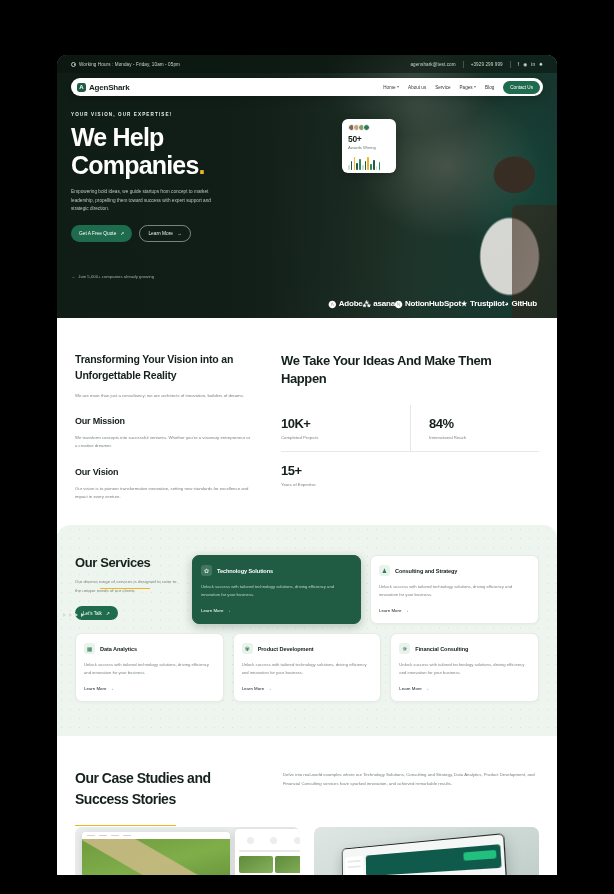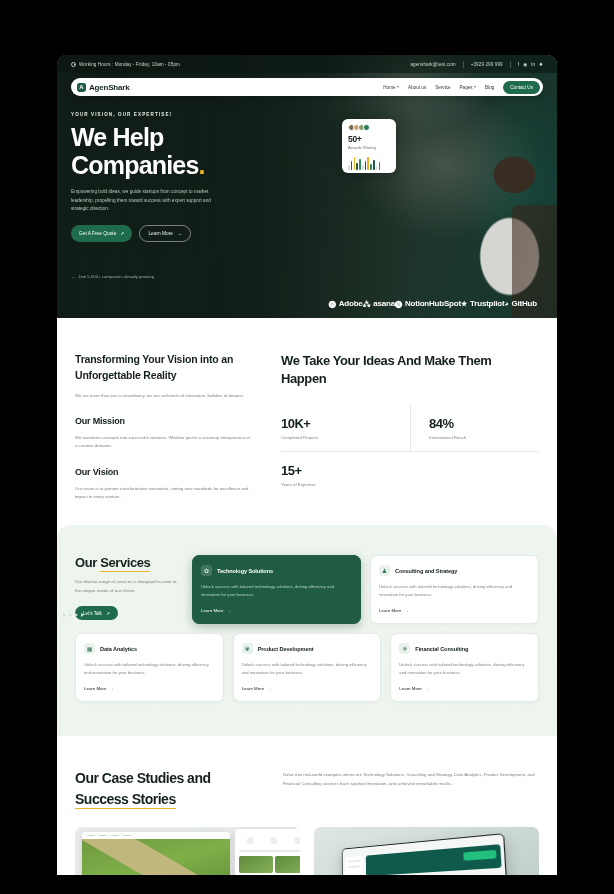--- a/index.html
+++ b/index.html
@@ -152,21 +152,21 @@
     border-radius:14px 14px 0 0;
     padding: 30px 18px 34px;
     background-image: radial-gradient(circle, rgba(31,107,77,.12) .7px, transparent .8px);
     background-size: 9px 9px;
   }
   .sv-arrows { position:absolute; left:6px; top:88px; display:flex; gap:3px; }
   .sv-arrows i { width:0;height:0;border-top:2.4px solid transparent;border-bottom:2.4px solid transparent;border-left:3.4px solid #cfdfd2;}
   .sv-grid { display:grid; grid-template-columns: 108px 1fr 1fr; gap:9px; }
   .sv-head { padding-right:6px; }
   .h2c { font-size:13px; font-weight:bold; color:#15211b; letter-spacing:-.4px;}
-  .uline { border-bottom:1.8px solid #f0b429; padding-bottom:1px;}
+  .uline { border-bottom:1.8px solid #f0b429; padding-bottom:18px;}
   .pc { font-size:4.4px; line-height:1.9; color:#76837c; margin-top:8px;}
   .btn-talk { margin-top:11px; background:#1f6b4d; color:#fff; font-size:4.6px; padding:4.5px 8px; border-radius:9px; border:none; display:inline-flex;align-items:center;gap:4px;cursor:pointer;}
 
   .card {
     background:#fff; border:.6px solid #e7ebe8; border-radius:7px; padding:9px 8px 10px;
     box-shadow: 0 1px 3px rgba(20,40,30,.04);
   }
   .card.dark { background:#1f5c43; border-color:#1f5c43; box-shadow:0 3px 10px rgba(20,60,44,.28);}
   .card-top { display:flex; align-items:center; gap:5px; }
   .card-ic { width:11px;height:11px;border-radius:3px;background:#eaf2ec;display:flex;align-items:center;justify-content:center;font-size:6px;color:#2f7a58;}

